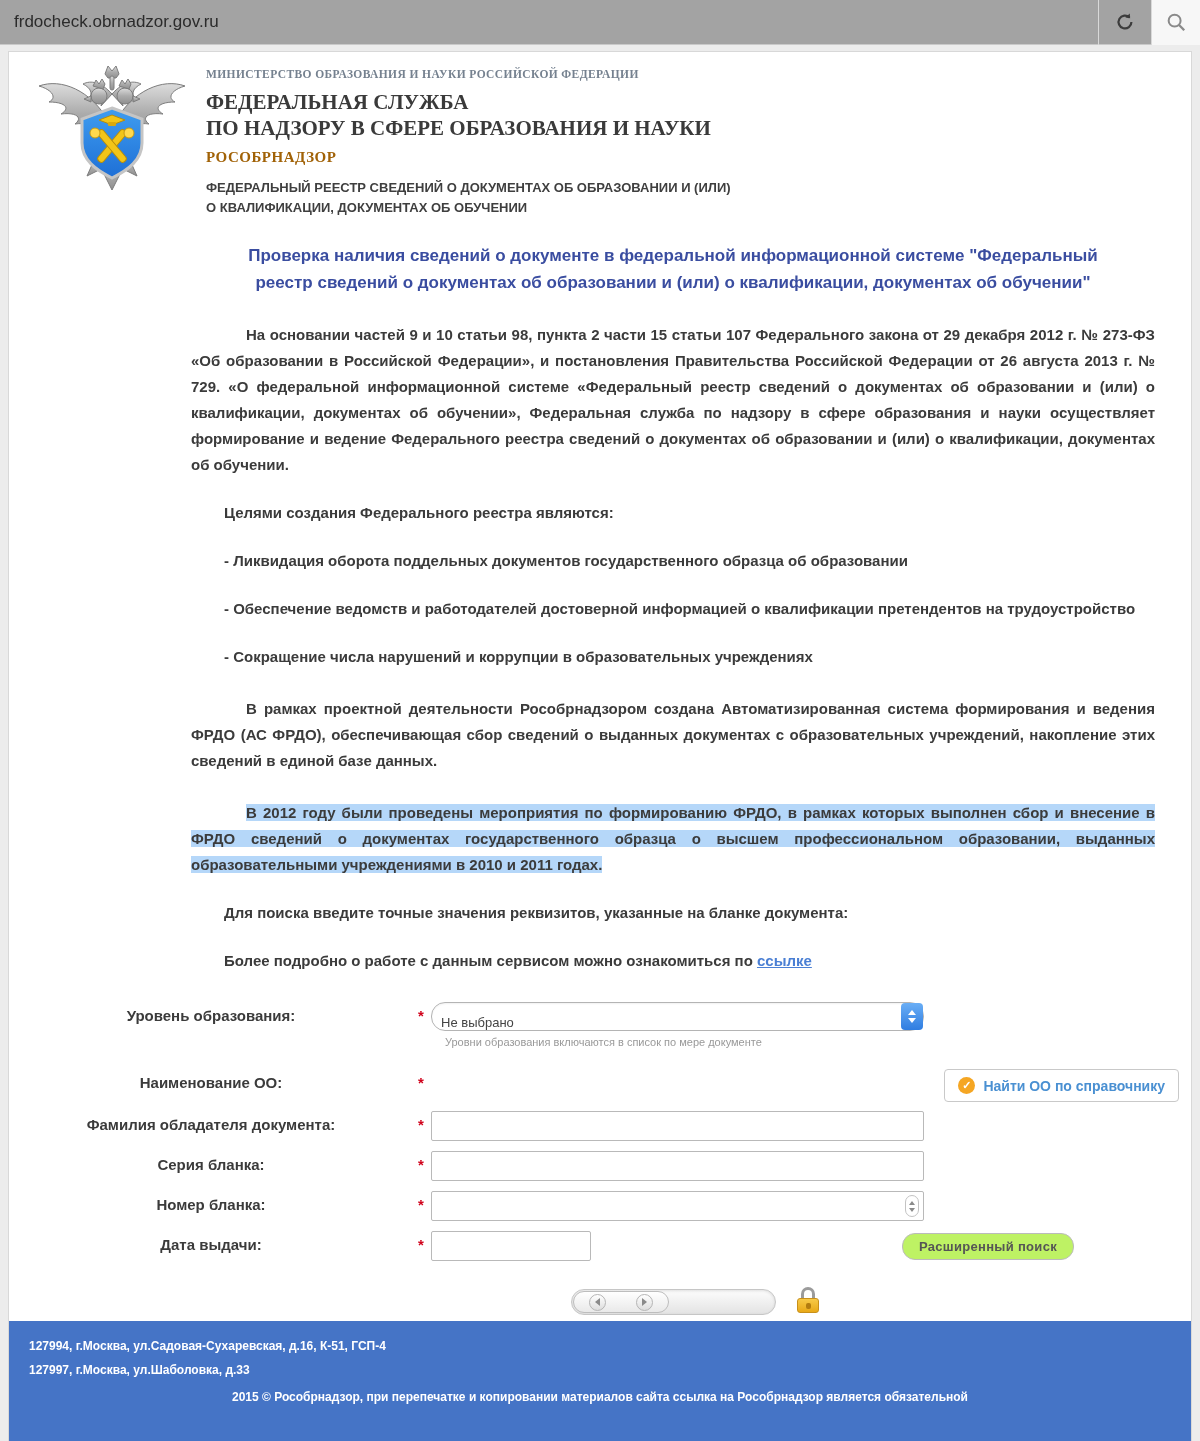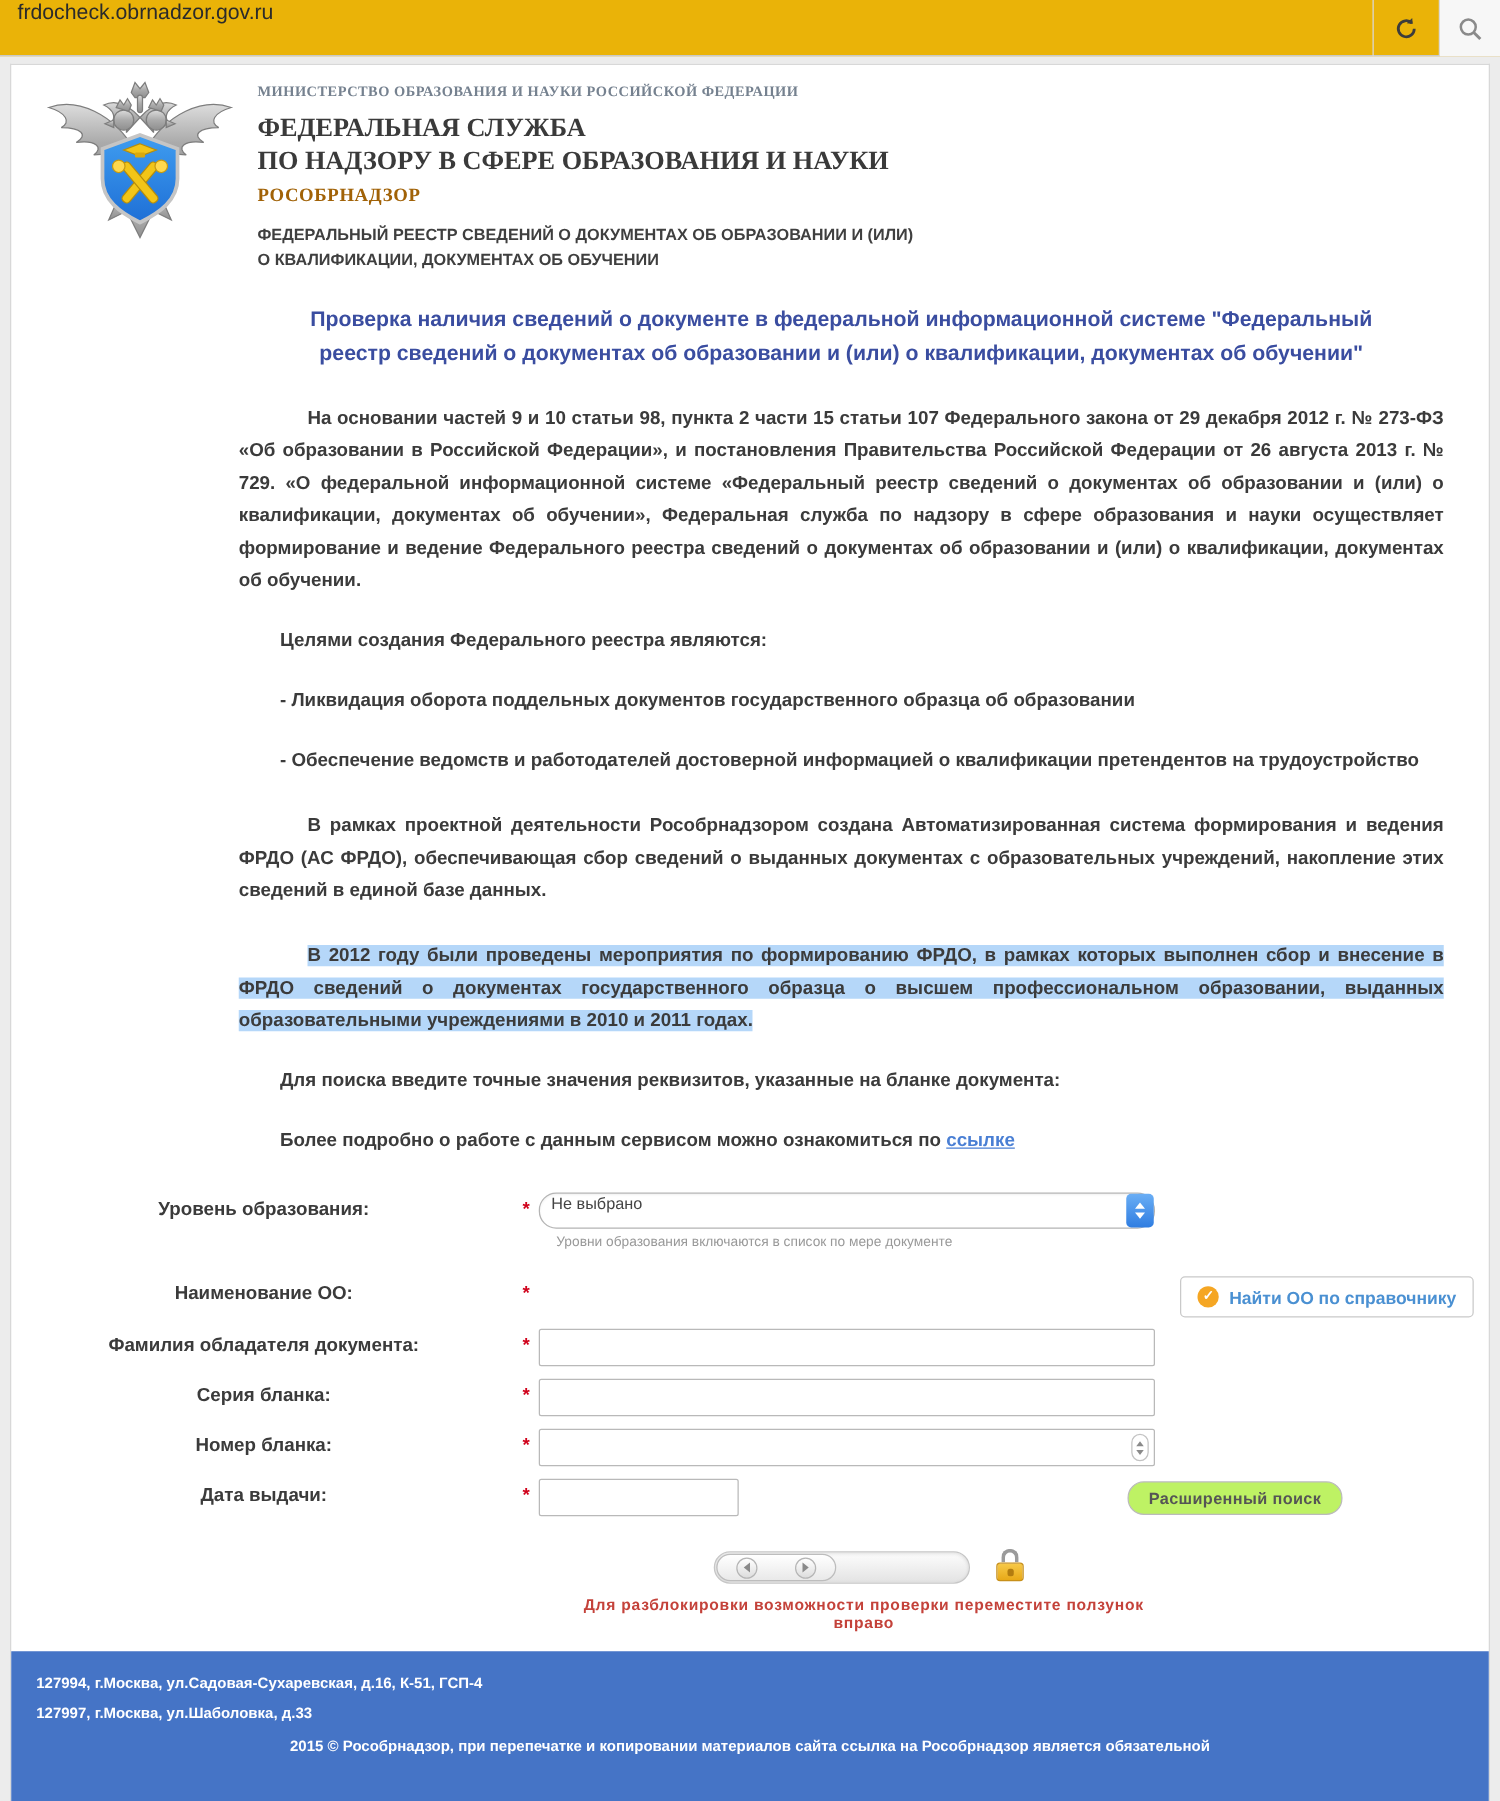--- a/index.html
+++ b/index.html
@@ -1,21 +1,21 @@
 <!DOCTYPE html>
 <html><head>
 <meta charset="utf-8">
 <style>
   * { margin:0; padding:0; box-sizing:border-box; }
   html,body { width:1200px; height:1441px; overflow:hidden; background:#ececec;
               font-family:"Liberation Sans", sans-serif; }
 
   
-  .browser-bar { height:45px; background:#eab308; border-bottom:1px solid #c9c9c9;
-                 display:flex; align-items:flex-start; }
+  .browser-bar { height:45px; background:#a3a3a3; border-bottom:1px solid #c9c9c9;
+                 display:flex; align-items:center; }
   .url-text { flex:1; padding-left:14px; font-size:17px; color:#2b2b2b; }
   .bar-divider { width:1px; height:45px; background:#d9d9d9; }
   .bar-btn { width:52px; height:45px; display:flex; align-items:center; justify-content:center; cursor:pointer; }
   .bar-btn.search { background:#f7f7f7; width:48px; }
 
   
   .page { padding:6px 8px 0; height:1396px; }
   .card { position:relative; background:#fff; height:1390px;
           border-left:1px solid #d8d8d8; border-right:1px solid #d8d8d8; border-top:1px solid #d8d8d8; }
 
@@ -44,21 +44,21 @@
 
   
   .form { margin-top:28px; font-size:15px; color:#3b3b3b; }
   .frow { position:relative; display:flex; align-items:flex-start; margin-left:-182px; margin-right:-36px; }
   .flabel { width:404px; text-align:center; font-weight:600; padding-top:5px; }
   .req { color:#d0021b; font-weight:bold; padding:5px 0 0 5px; width:14px; }
   .fcontrol { margin-left:4px; }
   .tinput { width:493px; height:30px; border:1px solid #b9b9b9; border-radius:2px;
             background:#fff; font-size:14px; padding:0 8px; }
   .select { width:493px; height:29px; border:1px solid #b4b4b4; border-radius:14px; background:#fff;
-            display:flex; align-items:flex-start; position:relative; cursor:pointer;
+            display:flex; align-items:flex-end; position:relative; cursor:pointer;
             box-shadow:inset 0 1px 2px rgba(0,0,0,.06); }
   .select-value { flex:1; font-size:13px; color:#444; padding-left:9px; }
   .stepper { position:absolute; right:0; top:0; width:22px; height:27px; border-radius:4px;
              background:linear-gradient(#6aaef5,#2f7de1);
              display:flex; flex-direction:column; align-items:center; justify-content:center; gap:3px; }
   .tri-up    { width:0; height:0; border-left:4px solid transparent; border-right:4px solid transparent; border-bottom:5px solid #fff; }
   .tri-down  { width:0; height:0; border-left:4px solid transparent; border-right:4px solid transparent; border-top:5px solid #fff; }
   .help-text { font-size:11px; color:#999; margin:5px 0 0 14px; font-weight:400; }
 
   .num-wrap { position:relative; }
@@ -199,20 +199,21 @@
 
   <div class="main">
 
     <div class="page-title">Проверка наличия сведений о документе в федеральной информационной системе "Федеральный реестр сведений о документах об образовании и (или) о квалификации, документах об обучении"</div>
 
     <div class="para">На основании частей 9 и 10 статьи 98, пункта 2 части 15 статьи 107 Федерального закона от 29 декабря 2012 г. № 273-ФЗ «Об образовании в Российской Федерации», и постановления Правительства Российской Федерации от 26 августа 2013 г. № 729. «О федеральной информационной системе «Федеральный реестр сведений о документах об образовании и (или) о квалификации, документах об обучении», Федеральная служба по надзору в сфере образования и науки осуществляет формирование и ведение Федерального реестра сведений о документах об образовании и (или) о квалификации, документах об обучении.</div>
 
     <div class="line">Целями создания Федерального реестра являются:</div>
     <div class="line">- Ликвидация оборота поддельных документов государственного образца об образовании</div>
     <div class="line">- Обеспечение ведомств и работодателей достоверной информацией о квалификации претендентов на трудоустройство</div>
+    <div class="line">- Сокращение числа нарушений и коррупции в образовательных учреждениях</div>
 
     <div class="para">В рамках проектной деятельности Рособрнадзором создана Автоматизированная система формирования и ведения ФРДО (АС ФРДО), обеспечивающая сбор сведений о выданных документах с образовательных учреждений, накопление этих сведений в единой базе данных.</div>
 
     <div class="para"><span class="hl">В 2012 году были проведены мероприятия по формированию ФРДО, в рамках которых выполнен сбор и внесение в ФРДО сведений о документах государственного образца о высшем профессиональном образовании, выданных образовательными учреждениями в 2010 и 2011 годах.</span></div>
 
     <div class="line">Для поиска введите точные значения реквизитов, указанные на бланке документа:</div>
 
     <div class="line"><span>Более подробно о работе с данным сервисом можно ознакомиться по </span><a class="link">ссылке</a></div>
 
     <div class="form">

